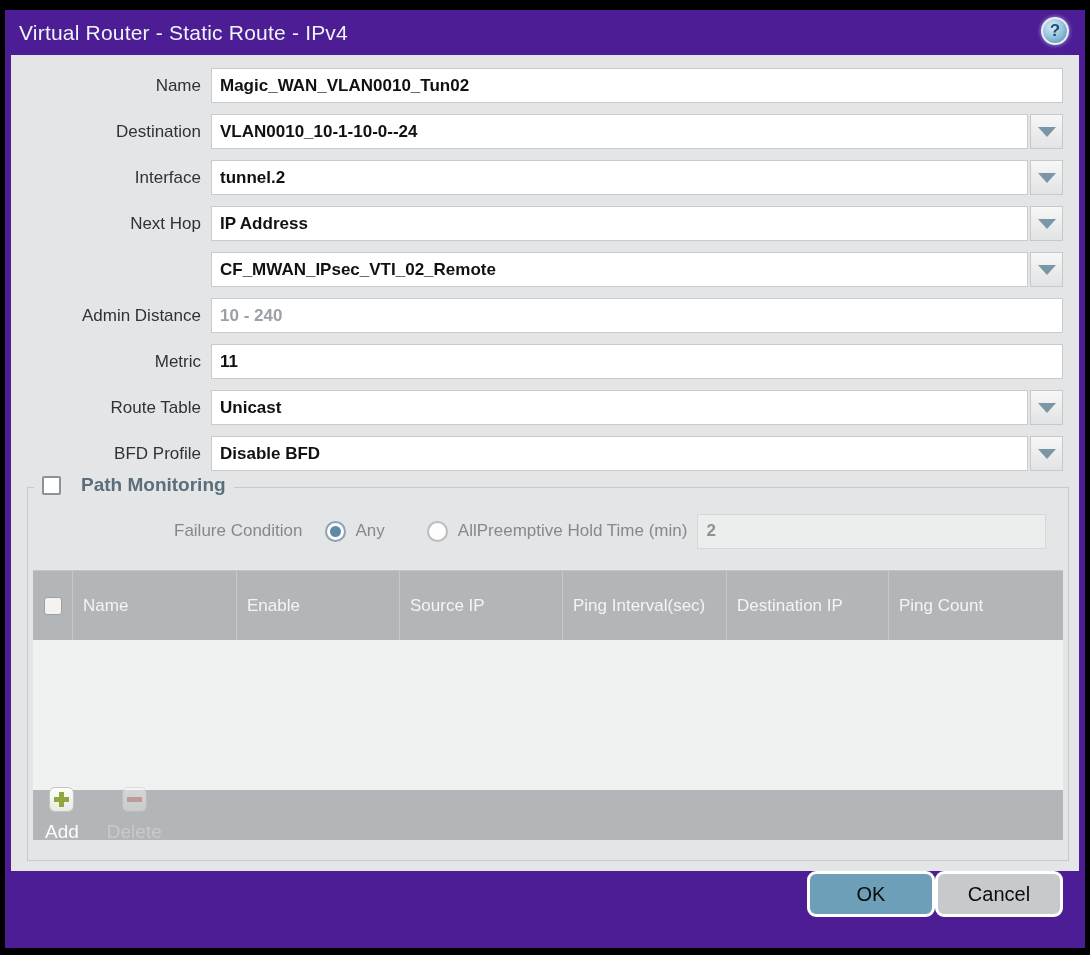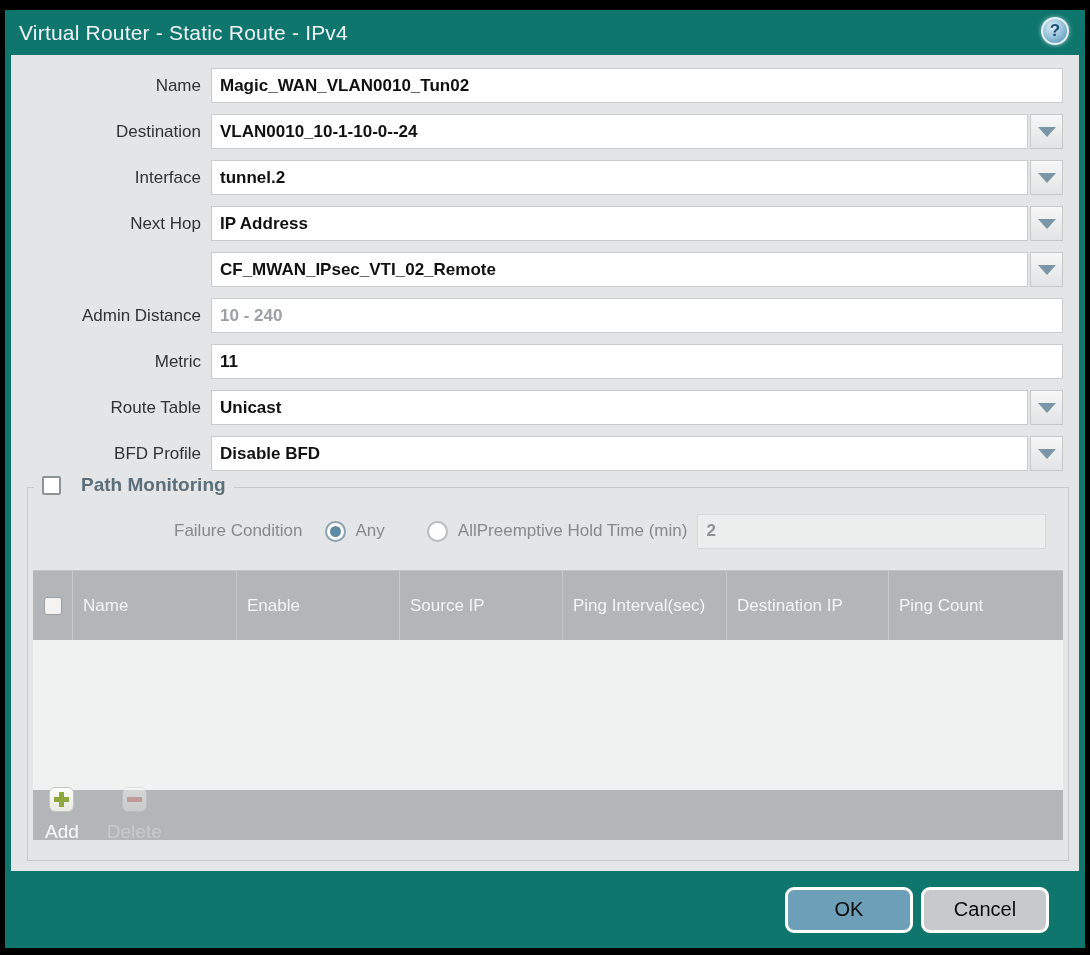--- a/index.html
+++ b/index.html
@@ -1,20 +1,20 @@
 <!DOCTYPE html>
 <html><head>
 <meta charset="utf-8">
 <style>
   * { margin:0; padding:0; box-sizing:border-box; }
   html,body { background:#000; }
   body { font-family:"Liberation Sans", sans-serif; }
 
   .screen { width:1090px; height:955px; background:#000; padding:10px 5px 7px 5px; position:relative; }
-  .dialog { width:100%; height:100%; background:#0f766e; display:flex; flex-direction:column; }
+  .dialog { width:100%; height:100%; background:#4c1d95; display:flex; flex-direction:column; }
 
   
   .titlebar { height:45px; display:flex; align-items:center; padding:0 12px 0 14px; position:relative; }
   .titlebar .title { color:#eef4f7; font-size:21px; letter-spacing:0.2px; }
   .help-btn { position:absolute; right:16px; top:7px; width:28px; height:28px; border-radius:50%;
     background:radial-gradient(circle at 38% 32%, #d9ecf6 0%, #9cc6de 45%, #4a89b0 100%);
     border:2px solid #e7f1f7; box-shadow:0 0 4px rgba(255,255,255,0.6);
     display:flex; align-items:center; justify-content:center;
     color:#1c4e74; font-weight:bold; font-size:17px; cursor:pointer; }
 
@@ -68,21 +68,21 @@
     border:1px solid #c3c6c0; display:flex; align-items:center; justify-content:center; position:relative; }
   .plus::before { content:""; position:absolute; width:15px; height:5px; background:#8ca83e; }
   .plus::after  { content:""; position:absolute; width:5px; height:15px; background:#8ca83e; }
   .minus::before { content:""; position:absolute; width:15px; height:5px; background:#c97b74; }
   .tool-btn .t-label { font-size:19px; color:#fdfdfd; }
   .tool-btn.disabled { cursor:default; }
   .tool-btn.disabled .tool-icon { opacity:0.45; }
   .tool-btn.disabled .t-label { color:#c6cacc; }
 
   
-  .footerbar { flex:1; display:flex; align-items:center; justify-content:flex-end; gap:8px; padding-right:36px; }
+  .footerbar { flex:1; display:flex; justify-content:flex-end; gap:0; padding-right:22px; }
   .btn { width:128px; height:46px; border-radius:9px; border:3px solid #fff; font-family:"Liberation Sans", sans-serif;
     font-size:20px; color:#0c0c0c; cursor:pointer; }
   .btn-ok { background:#6d9fb9; }
   .btn-cancel { background:#c7c9cc; }
 </style>
 </head>
 <body>
 
 <div class="screen">
   <div class="dialog">

